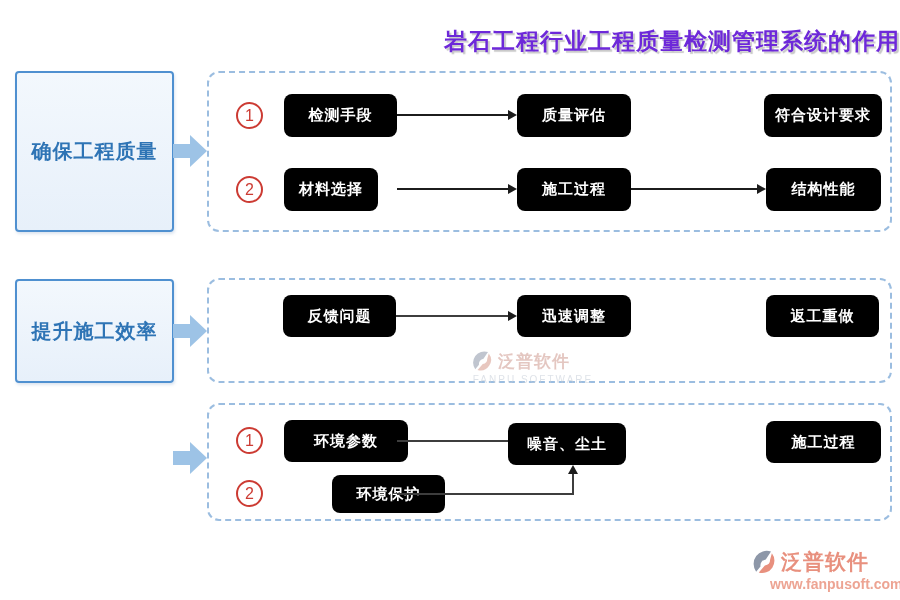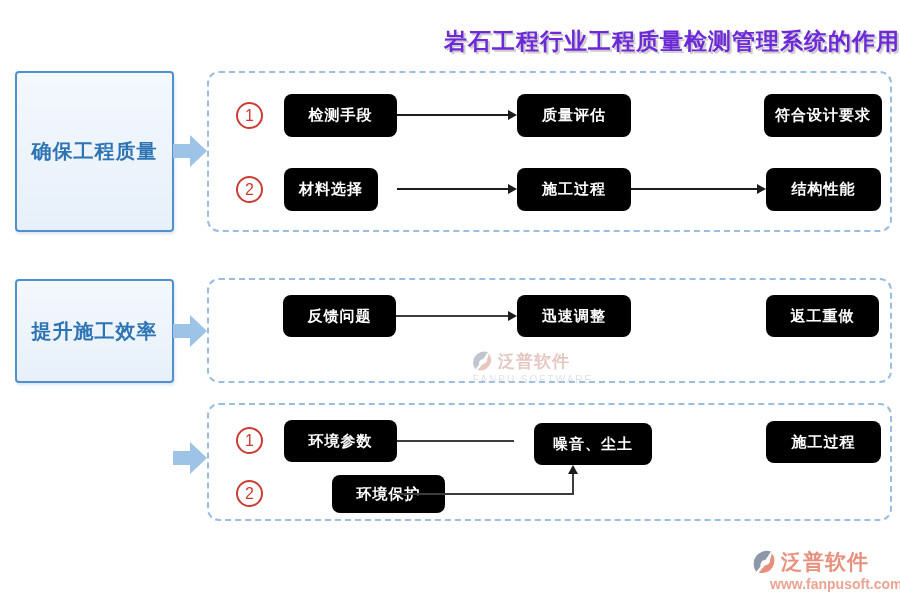--- a/index.html
+++ b/index.html
@@ -168,25 +168,25 @@
 
   <svg class="blockarrow" style="left:173px; top:441px;" viewBox="0 0 34 34">
     <polygon points="0,10 17,10 17,1 34,17 17,33 17,24 0,24" fill="#9dc3e6"></polygon>
   </svg>
 
   <div class="dashed-box" style="left:207px; top:403px; width:685px; height:118px;"></div>
 
   <div class="num" style="left:236px; top:427px;">
     <span>1</span>
   </div>
-  <div class="btn" style="left:284px; top:420px; width:113px; height:42px;">
+  <div class="btn" style="left:284px; top:420px; width:124px; height:42px;">
     <span>环境参数</span>
   </div>
   <div class="hline gray" style="left:397px; top:440px; width:117px;"></div>
-  <div class="btn" style="left:534px; top:423px; width:118px; height:42px;">
+  <div class="btn" style="left:508px; top:423px; width:118px; height:42px;">
     <span>噪音、尘土</span>
   </div>
   <div class="btn" style="left:766px; top:421px; width:115px; height:42px;">
     <span>施工过程</span>
   </div>
 
   <div class="num" style="left:236px; top:480px;">
     <span>2</span>
   </div>
   <div class="btn" style="left:284px; top:475px; width:113px; height:38px;margin-left:48px;">

